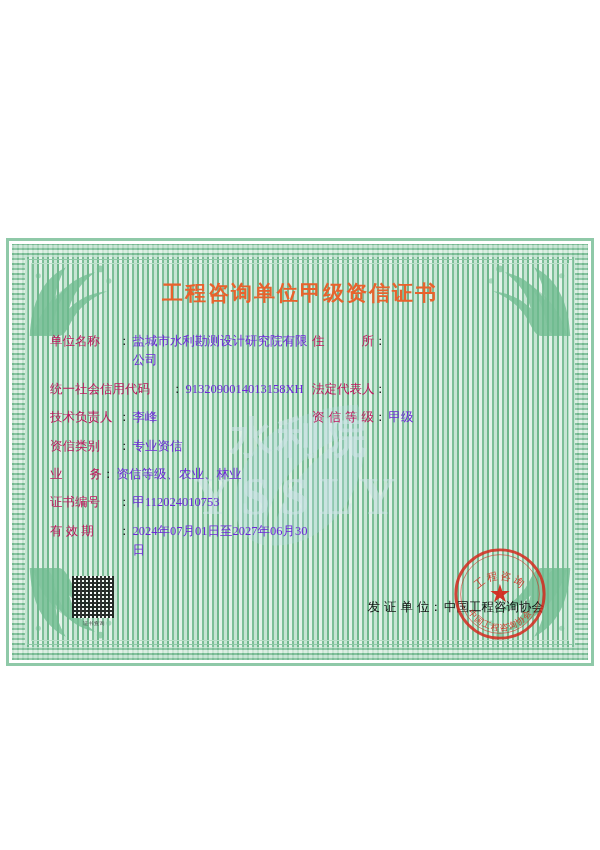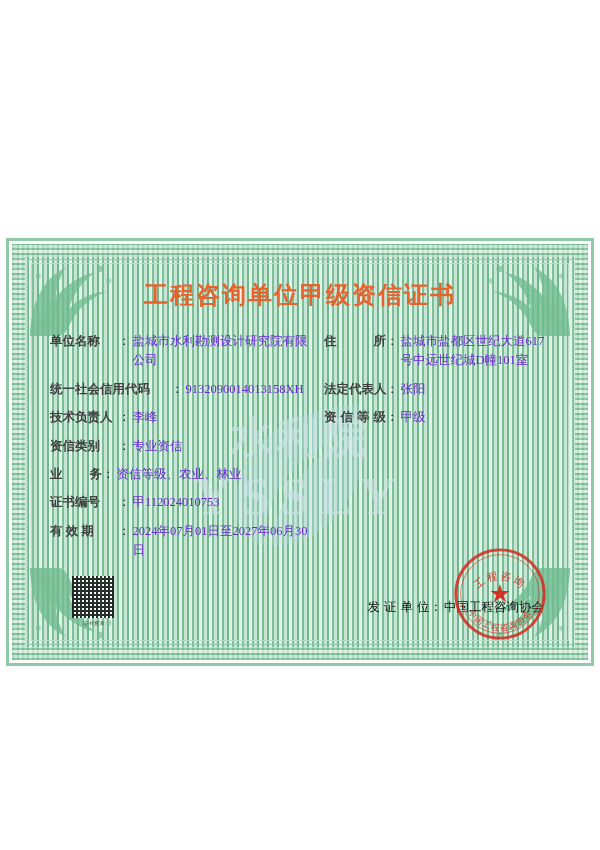--- a/index.html
+++ b/index.html
@@ -125,21 +125,21 @@
   .wm-line2 { font-size: 52px; letter-spacing: 10px; }
 
   
   .cert-title {
     position: absolute;
     left: 0;
     right: 0;
     top: 47px;
     text-align: center;
     font-family: "Liberation Serif", serif;
-    font-size: 24px;
+    font-size: 21px;
     font-weight: bold;
     color: #e8622c;
     letter-spacing: 2px;
   }
 
   
   .fields {
     position: absolute;
     left: 50px;
     top: 100px;
@@ -147,25 +147,25 @@
     font-size: 12.5px;
     color: #1d1d1d;
     line-height: 1.55;
   }
   .row {
     display: flex;
     margin-bottom: 9px;
     align-items: flex-start;
   }
   .col-left { width: 262px; display: flex; align-items: flex-start; flex: none; }
-  .col-right { flex: 1; display: flex; align-items: flex-start; padding-left: 12px; }
+  .col-right { flex: 1; display: flex; align-items: flex-start; }
   .lbl {
     flex: none;
-    color: #404040;
-    font-weight: bold;
+    color: #be185d;
+    font-weight: normal;
     white-space: nowrap;
   }
   .lbl-w1 { width: 68px; }
   .lbl-w2 { width: 121px; }
   .lbl-w3 { width: 52px; text-align: justify; text-align-last: justify; }
   .lbl-r  { width: 62px; text-align: justify; text-align-last: justify; }
   .colon { flex: none; padding: 0 2px 0 0; }
   .val {
     flex: 1;
     color: #6d28d9;
@@ -283,34 +283,32 @@
 
     <div class="row">
       <div class="col-left">
         <span class="lbl lbl-w1">单位名称</span>
         <span class="colon">：</span>
         <span class="val val-wide">盐城市水利勘测设计研究院有限公司</span>
       </div>
       <div class="col-right">
         <span class="lbl lbl-r">住所</span>
         <span class="colon">：</span>
-        <span class="val">盐城市盐都区世纪大道617号中远世纪城D幢101室</span>
       </div>
     </div>
 
     <div class="row">
       <div class="col-left">
         <span class="lbl lbl-w2">统一社会信用代码</span>
         <span class="colon">：</span>
         <span class="val">9132090014013158XH</span>
       </div>
       <div class="col-right">
         <span class="lbl lbl-r">法定代表人</span>
         <span class="colon">：</span>
-        <span class="val">张阳</span>
       </div>
     </div>
 
     <div class="row">
       <div class="col-left">
         <span class="lbl lbl-w1">技术负责人</span>
         <span class="colon">：</span>
         <span class="val">李峰</span>
       </div>
       <div class="col-right">

